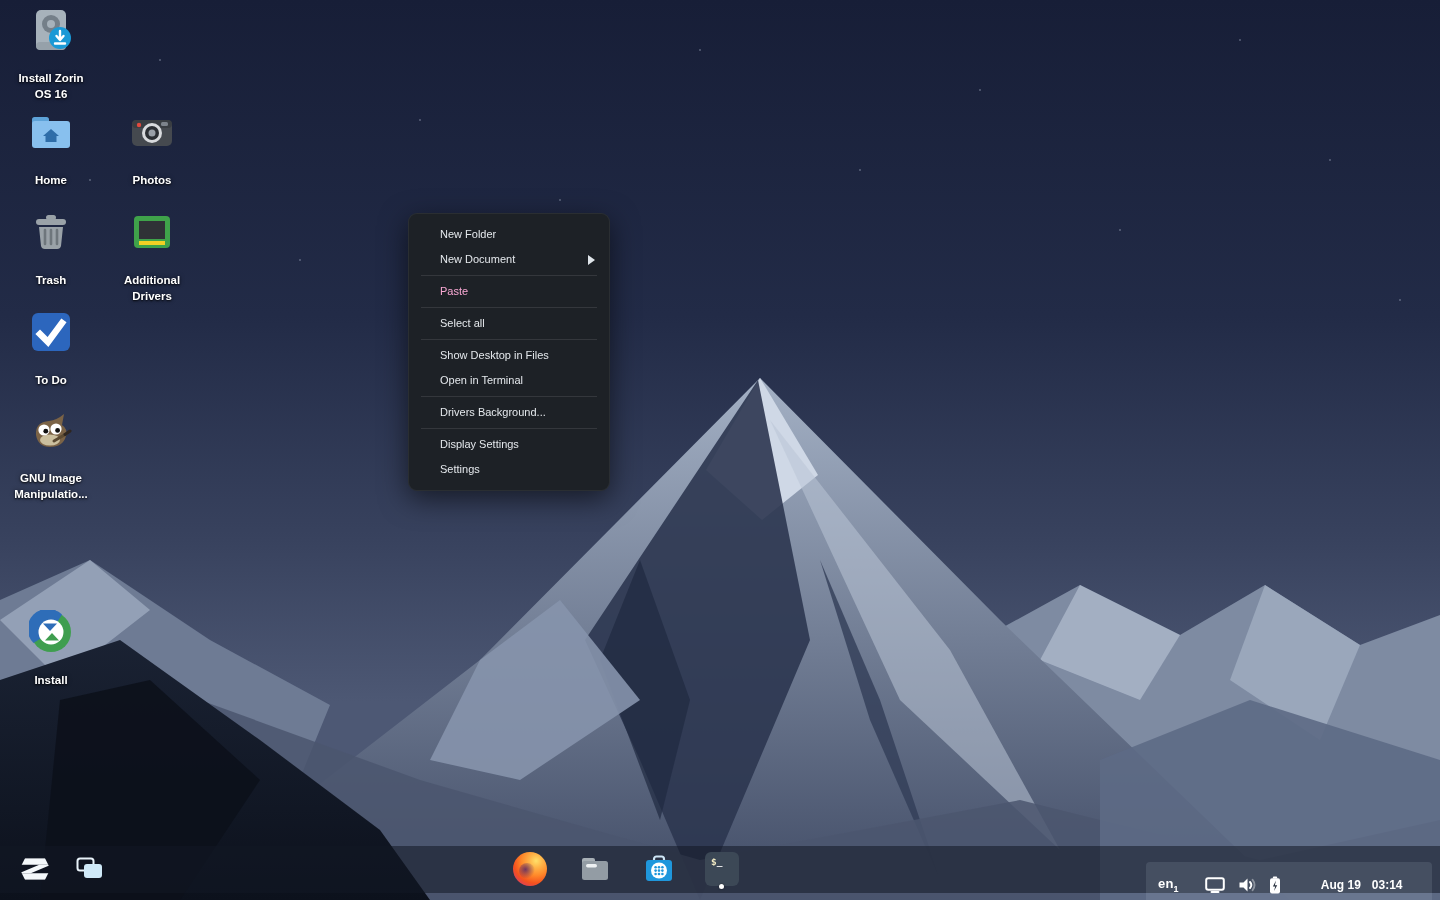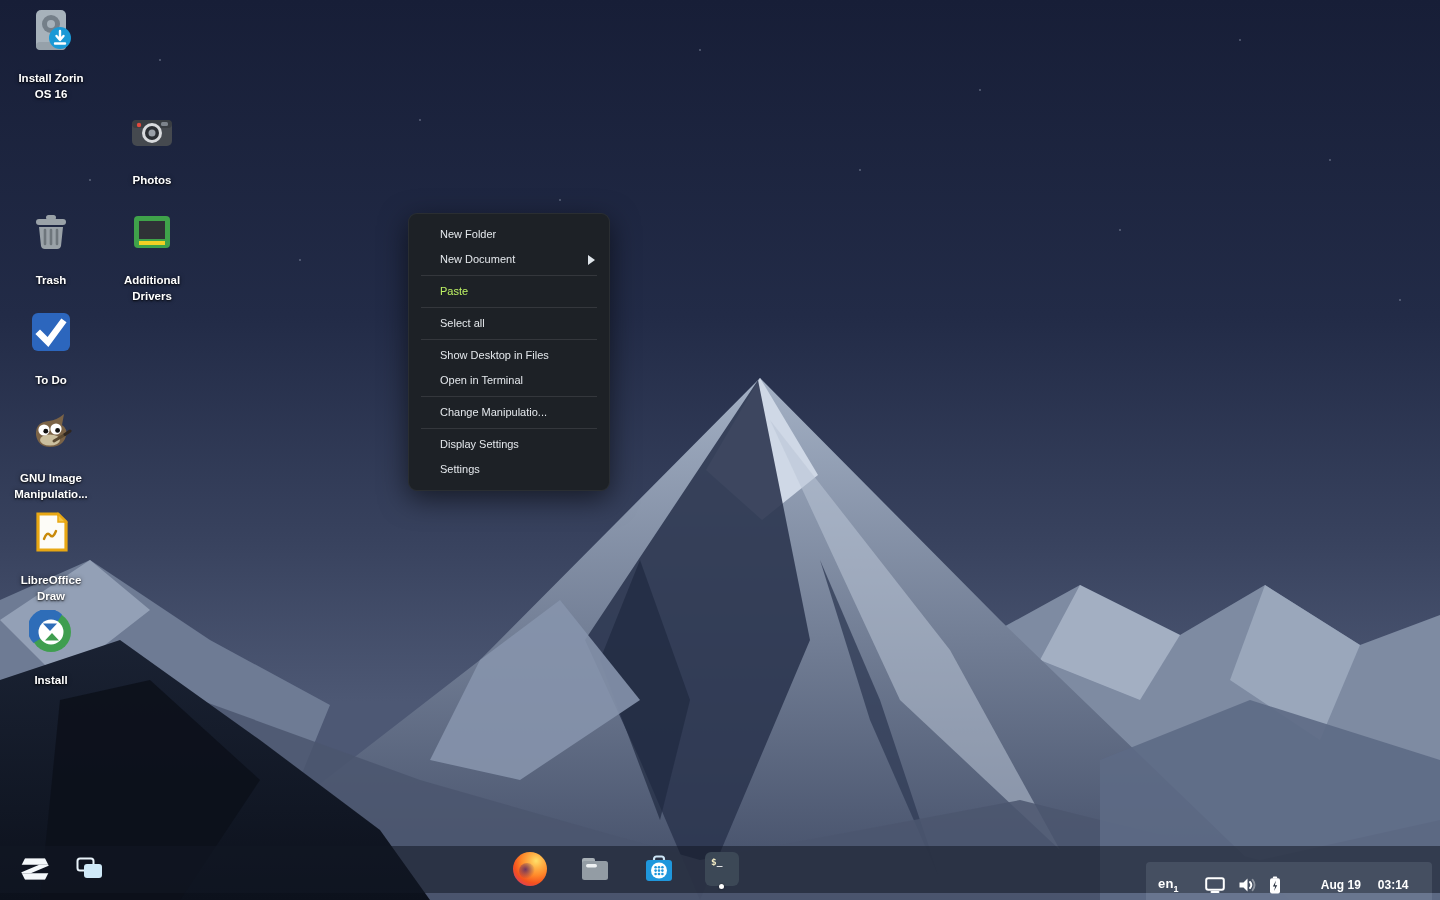--- a/index.html
+++ b/index.html
@@ -15,21 +15,21 @@
             text-align:center;white-space:pre-line;
             text-shadow:0 1px 2px rgba(0,0,0,.85),0 0 5px rgba(0,0,0,.45);}
 
   
   .ctx{position:absolute;left:408px;top:213px;width:202px;box-sizing:border-box;
        background:#1d2126;border:1px solid rgba(255,255,255,.06);border-radius:9px;
        padding:8px 0;box-shadow:0 8px 28px rgba(0,0,0,.55);z-index:30;}
   .ctx-item{height:25px;line-height:25px;padding-left:31px;padding-right:12px;
             font-size:11px;color:#e4e8ec;display:flex;align-items:center;cursor:default;}
   .ctx-item .lbl{flex:1;}
-  .ctx-item.disabled{color:#bef264;justify-content:center;}
+  .ctx-item.disabled{color:#f9a8d4;justify-content:center;}
   .ctx-sep{height:1px;background:rgba(255,255,255,.10);margin:3px 12px;}
   .sub-arrow{width:7px;height:10px;margin-right:2px;flex:none;}
 
   
   .taskbar{position:absolute;left:0;top:846px;width:1440px;height:47px;
            background:rgba(18,24,36,.55);z-index:20;}
   .tb-btn{position:absolute;background:none;border:none;padding:0;margin:0;cursor:default;}
   .tray{position:absolute;left:1146px;top:16px;height:46px;width:286px;box-sizing:border-box;
         background:rgba(190,205,225,.13);border-radius:4px;display:flex;align-items:center;
         padding:0 12px;color:#fff;}
@@ -117,20 +117,30 @@
           <circle cx="22" cy="16" r="4" fill="#a7b2bb"></circle>
         <circle cx="31" cy="30" r="11" fill="#1a99d6"></circle>
         <path d="M31,23 v8 M27.5,28 l3.5,4 3.5,-4 M26,35.5 h10" stroke="#fff" stroke-width="2.4" fill="none" stroke-linecap="round" stroke-linejoin="round"></path>
       </svg>
     </span>
     <span class="di-label">Install Zorin
 OS 16</span>
   </button>
 
 
+  <button class="di" style="left:5px;top:110px">
+    <span class="di-glyph">
+      <svg viewBox="0 0 44 44" width="44" height="44">
+        <rect x="3" y="7" width="17" height="10" rx="2.5" fill="#5ea3d8"></rect>
+        <rect x="3" y="11" width="38" height="27" rx="3" fill="#88c0ee"></rect>
+        <path d="M22,19 l-8,7 h2.5 v6 h11 v-6 H30 Z" fill="#2e6da8"></path>
+      </svg>
+    </span>
+    <span class="di-label">Home</span>
+  </button>
 
   <button class="di" style="left:5px;top:210px">
     <span class="di-glyph">
       <svg viewBox="0 0 44 44" width="44" height="44">
         <rect x="17" y="5" width="10" height="5" rx="2.5" fill="#9aa2a8"></rect>
         <rect x="7" y="9" width="30" height="6" rx="3" fill="#9aa2a8"></rect>
         <path d="M10,17 h24 l-2,19 a4,4 0 0 1 -4,3 h-12 a4,4 0 0 1 -4,-3 Z" fill="#9aa2a8"></path>
         <path d="M16,20 v14 M22,20 v14 M28,20 v14" stroke="#6e767c" stroke-width="2.6" stroke-linecap="round"></path>
       </svg>
     </span>
@@ -184,31 +194,20 @@
         <circle cx="16.8" cy="23.2" r="2.4" fill="#111"></circle>
           <circle cx="28.6" cy="22.4" r="2.4" fill="#111"></circle>
         <path d="M25,33 L37,26" stroke="#5b4a32" stroke-width="3" stroke-linecap="round"></path>
         <path d="M36,26.5 L41,23" stroke="#2e2620" stroke-width="3" stroke-linecap="round"></path>
       </svg>
     </span>
     <span class="di-label">GNU Image
 Manipulatio...</span>
   </button>
 
-  <button class="di" style="left:5px;top:510px">
-    <span class="di-glyph">
-      <svg viewBox="0 0 44 44" width="44" height="44">
-        <path d="M9,4 h20 l8,8 v28 H9 Z" fill="#fdfcf7" stroke="#e8a713" stroke-width="3.2"></path>
-        <path d="M29,4 l8,8 h-8 Z" fill="#f5c542" stroke="#e8a713" stroke-width="1.5"></path>
-        <path d="M15,29 q3,-8 6,-4 t6,-4" stroke="#c98a0a" stroke-width="2.4" fill="none" stroke-linecap="round"></path>
-      </svg>
-    </span>
-    <span class="di-label">LibreOffice
-Draw</span>
-  </button>
 
   <button class="di" style="left:5px;top:610px">
     <span class="di-glyph">
       <svg viewBox="0 0 44 44" width="44" height="44">
         <circle cx="22" cy="22" r="20" fill="#3f9e4f"></circle>
         <path d="M4.5,33 A20,20 0 0 1 33,4.5 L22,22 Z" fill="#2e6db8"></path>
         <circle cx="22" cy="22" r="12.5" fill="#fff"></circle>
         <polygon points="14,13.5 28,13.5 21,21" fill="#2e6db8"></polygon>
         <polygon points="30,30.5 16,30.5 23,23" fill="#3f9e4f"></polygon>
       </svg>
@@ -236,21 +235,21 @@
     </div>
     <div class="ctx-sep"></div>
     <div class="ctx-item">
       <span class="lbl">Show Desktop in Files</span>
     </div>
     <div class="ctx-item">
       <span class="lbl">Open in Terminal</span>
     </div>
     <div class="ctx-sep"></div>
     <div class="ctx-item">
-      <span class="lbl">Change Manipulatio...</span>
+      <span class="lbl">Drivers Background...</span>
     </div>
     <div class="ctx-sep"></div>
     <div class="ctx-item">
       <span class="lbl">Display Settings</span>
     </div>
     <div class="ctx-item">
       <span class="lbl">Settings</span>
     </div>
   </div>
 
@@ -328,17 +327,17 @@
         <polygon points="1.5,5.5 5.5,5.5 9.5,1.5 9.5,14.5 5.5,10.5 1.5,10.5" fill="#fff"></polygon>
         <path d="M12,5 a4.5,4.5 0 0 1 0,6" stroke="#fff" stroke-width="1.9" fill="none" stroke-linecap="round"></path>
         <path d="M14.6,2.8 a8,8 0 0 1 0,10.4" stroke="rgba(255,255,255,.38)" stroke-width="1.9" fill="none" stroke-linecap="round"></path>
       </svg>
       <svg style="margin-left:11px" viewBox="0 0 12 18" width="12" height="18">
         <rect x="3.8" y="0.4" width="4.4" height="2.2" rx="1" fill="#fff"></rect>
         <rect x="1" y="2.2" width="10" height="15.2" rx="2" fill="#fff"></rect>
         <path d="M7,4.6 L3.9,10.4 h2.3 L5,15 L8.2,9.2 H5.9 Z" fill="#2a3240"></path>
       </svg>
       <span class="dt" style="margin-left:40px">Aug 19</span>
-      <span class="dt" style="margin-left:17px">03:14</span>
+      <span class="dt" style="margin-left:11px">03:14</span>
     </div>
   </div>
 
 </div>
 
 </body></html>

